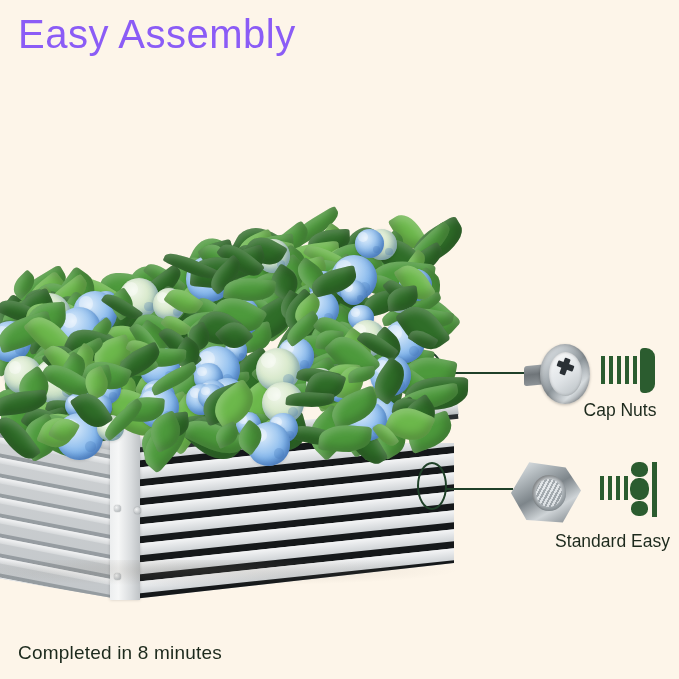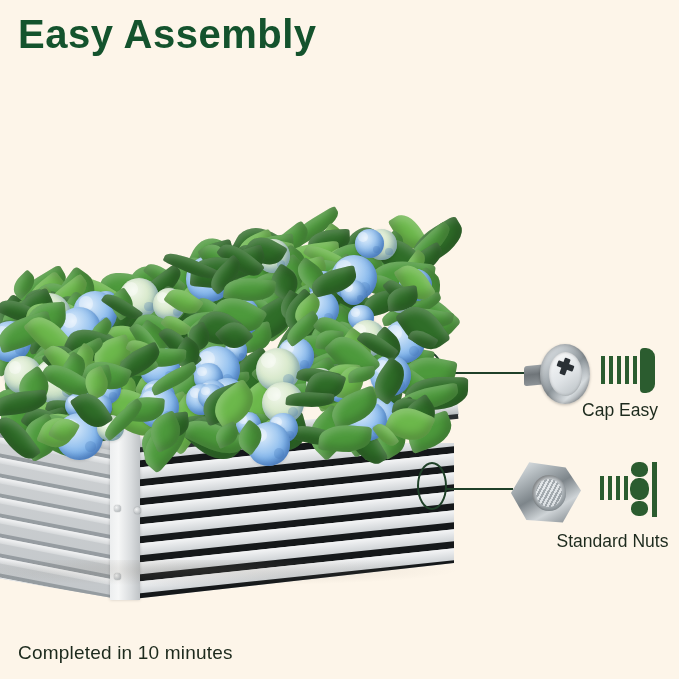--- a/index.html
+++ b/index.html
@@ -8,22 +8,22 @@
     background:#fdf5e9;
     font-family:"Liberation Sans", sans-serif;
     position:relative;
     overflow:hidden;
   }
   #stage { position:absolute; inset:0; width:679px; height:679px; background:#fdf5e9; }
 
   
   .headline {
     position:absolute; left:18px; top:12px;
-    font-size:40px; font-weight:700; letter-spacing:.5px;
-    color:#14532d; line-height:1.1; white-space:nowrap;
+    font-size:40px; font-weight:400; letter-spacing:.5px;
+    color:#8b5cf6; line-height:1.1; white-space:nowrap;
   }
   .subline {
     position:absolute; left:18px; top:68px; width:610px;
     font-size:22.5px; color:#1d2a1d; line-height:1.55; font-weight:400;
   }
   .footnote {
     position:absolute; left:18px; top:642px;
     font-size:19px; color:#1d2a1d; letter-spacing:.2px;
   }
 
@@ -619,21 +619,21 @@
 
   <div class="diagram" style="left:601px; top:348px; width:56px; height:46px;">
     <div class="bar" style="left:0;  top:8px; width:4px; height:28px;"></div>
     <div class="bar" style="left:8px; top:8px; width:4px; height:28px;"></div>
     <div class="bar" style="left:16px;top:8px; width:4px; height:28px;"></div>
     <div class="bar" style="left:24px;top:8px; width:4px; height:28px;"></div>
     <div class="bar" style="left:32px;top:8px; width:4px; height:28px;"></div>
     <div class="cap" style="left:39px; top:0; width:15px; height:45px;"></div>
   </div>
 
-  <div class="part-label" style="left:560px; top:400px; width:120px;">Cap Easy</div>
+  <div class="part-label" style="left:560px; top:400px; width:120px;">Cap Nuts</div>
 
   <div class="callout-circle" style="left:417px; top:462px; width:30px; height:48px;"></div>
   <div class="leader" style="left:445px; top:488px; width:68px;"></div>
 
   <div class="part hexnut" style="left:511px; top:461px;">
     <div class="hex"></div>
     <div class="bore"></div>
     <div class="thread"></div>
   </div>
 
@@ -641,16 +641,16 @@
     <div class="bar" style="left:0;  top:14px; width:4px; height:24px;"></div>
     <div class="bar" style="left:8px; top:14px; width:4px; height:24px;"></div>
     <div class="bar" style="left:16px;top:14px; width:4px; height:24px;"></div>
     <div class="bar" style="left:24px;top:14px; width:4px; height:24px;"></div>
     <div class="nutblob" style="left:31px; top:0;    width:17px; height:15px;"></div>
     <div class="nutblob" style="left:30px; top:16px; width:19px; height:22px;"></div>
     <div class="nutblob" style="left:31px; top:39px; width:17px; height:15px;"></div>
     <div class="plate" style="left:52px; top:0; width:5px; height:55px;"></div>
   </div>
 
-  <div class="part-label" style="left:545px; top:531px; width:135px;">Standard Nuts</div>
-
-  <div class="footnote">Completed in 10 minutes</div>
+  <div class="part-label" style="left:545px; top:531px; width:135px;">Standard Easy</div>
+
+  <div class="footnote">Completed in 8 minutes</div>
 </div>
 
 </body></html>

